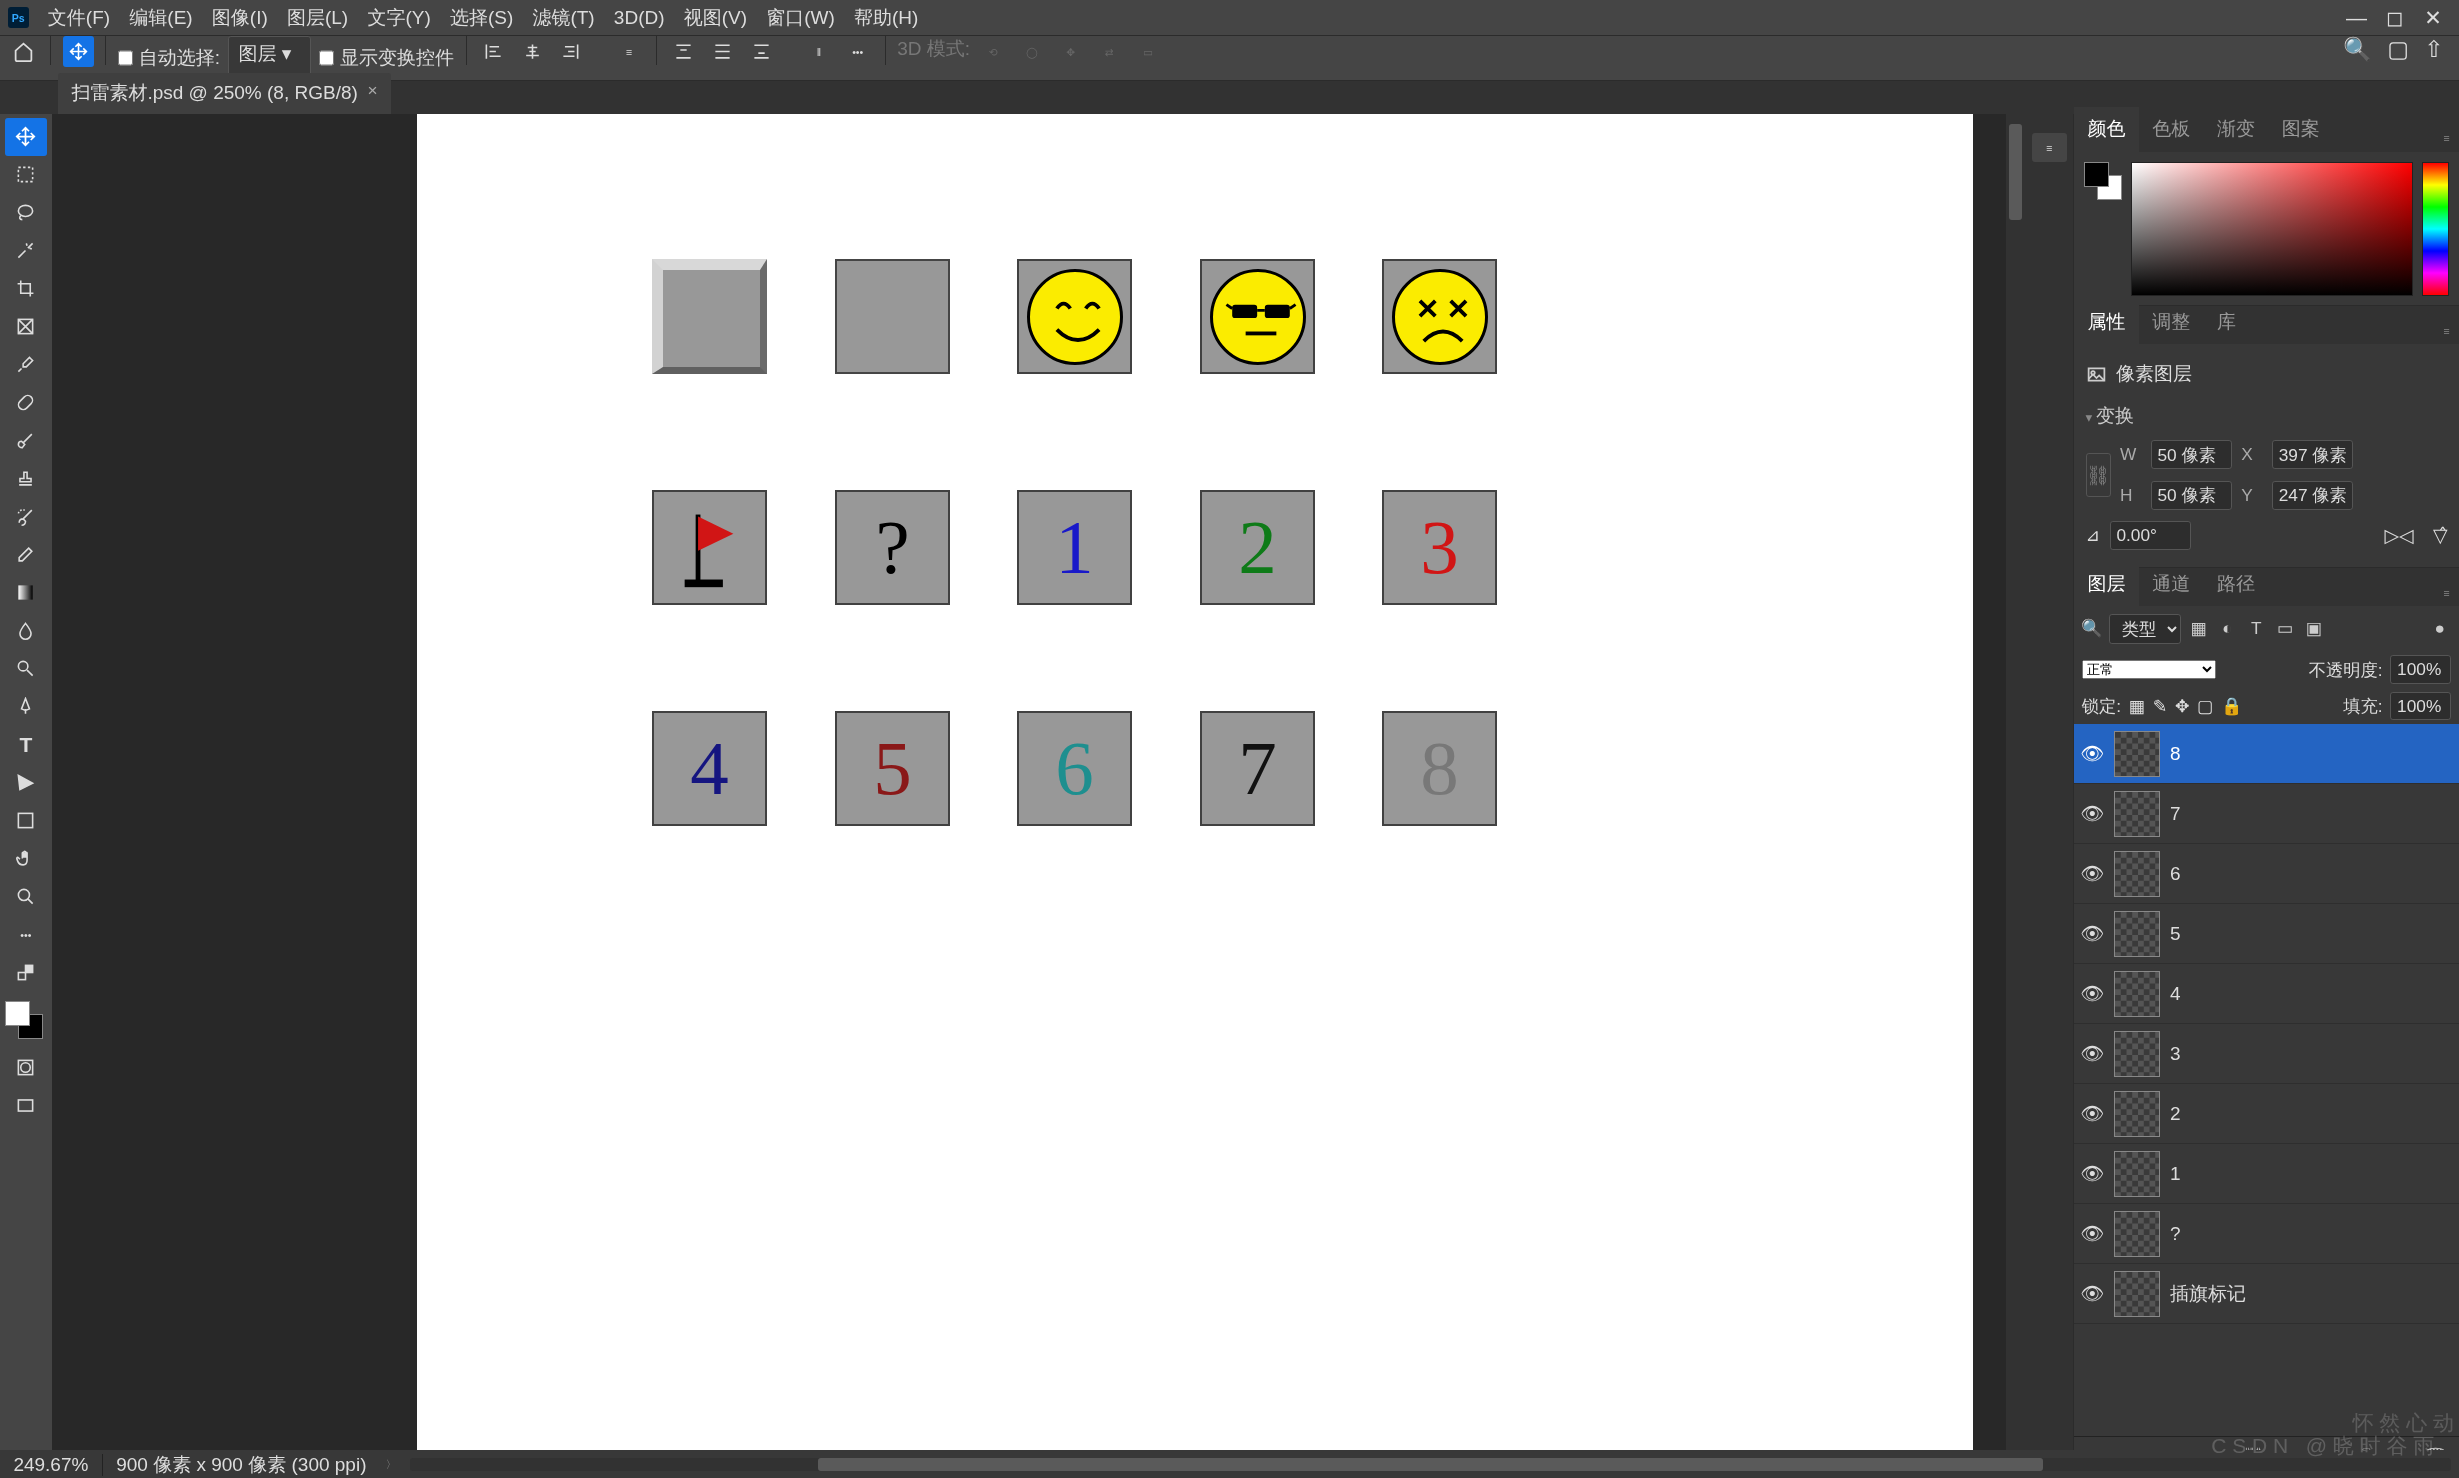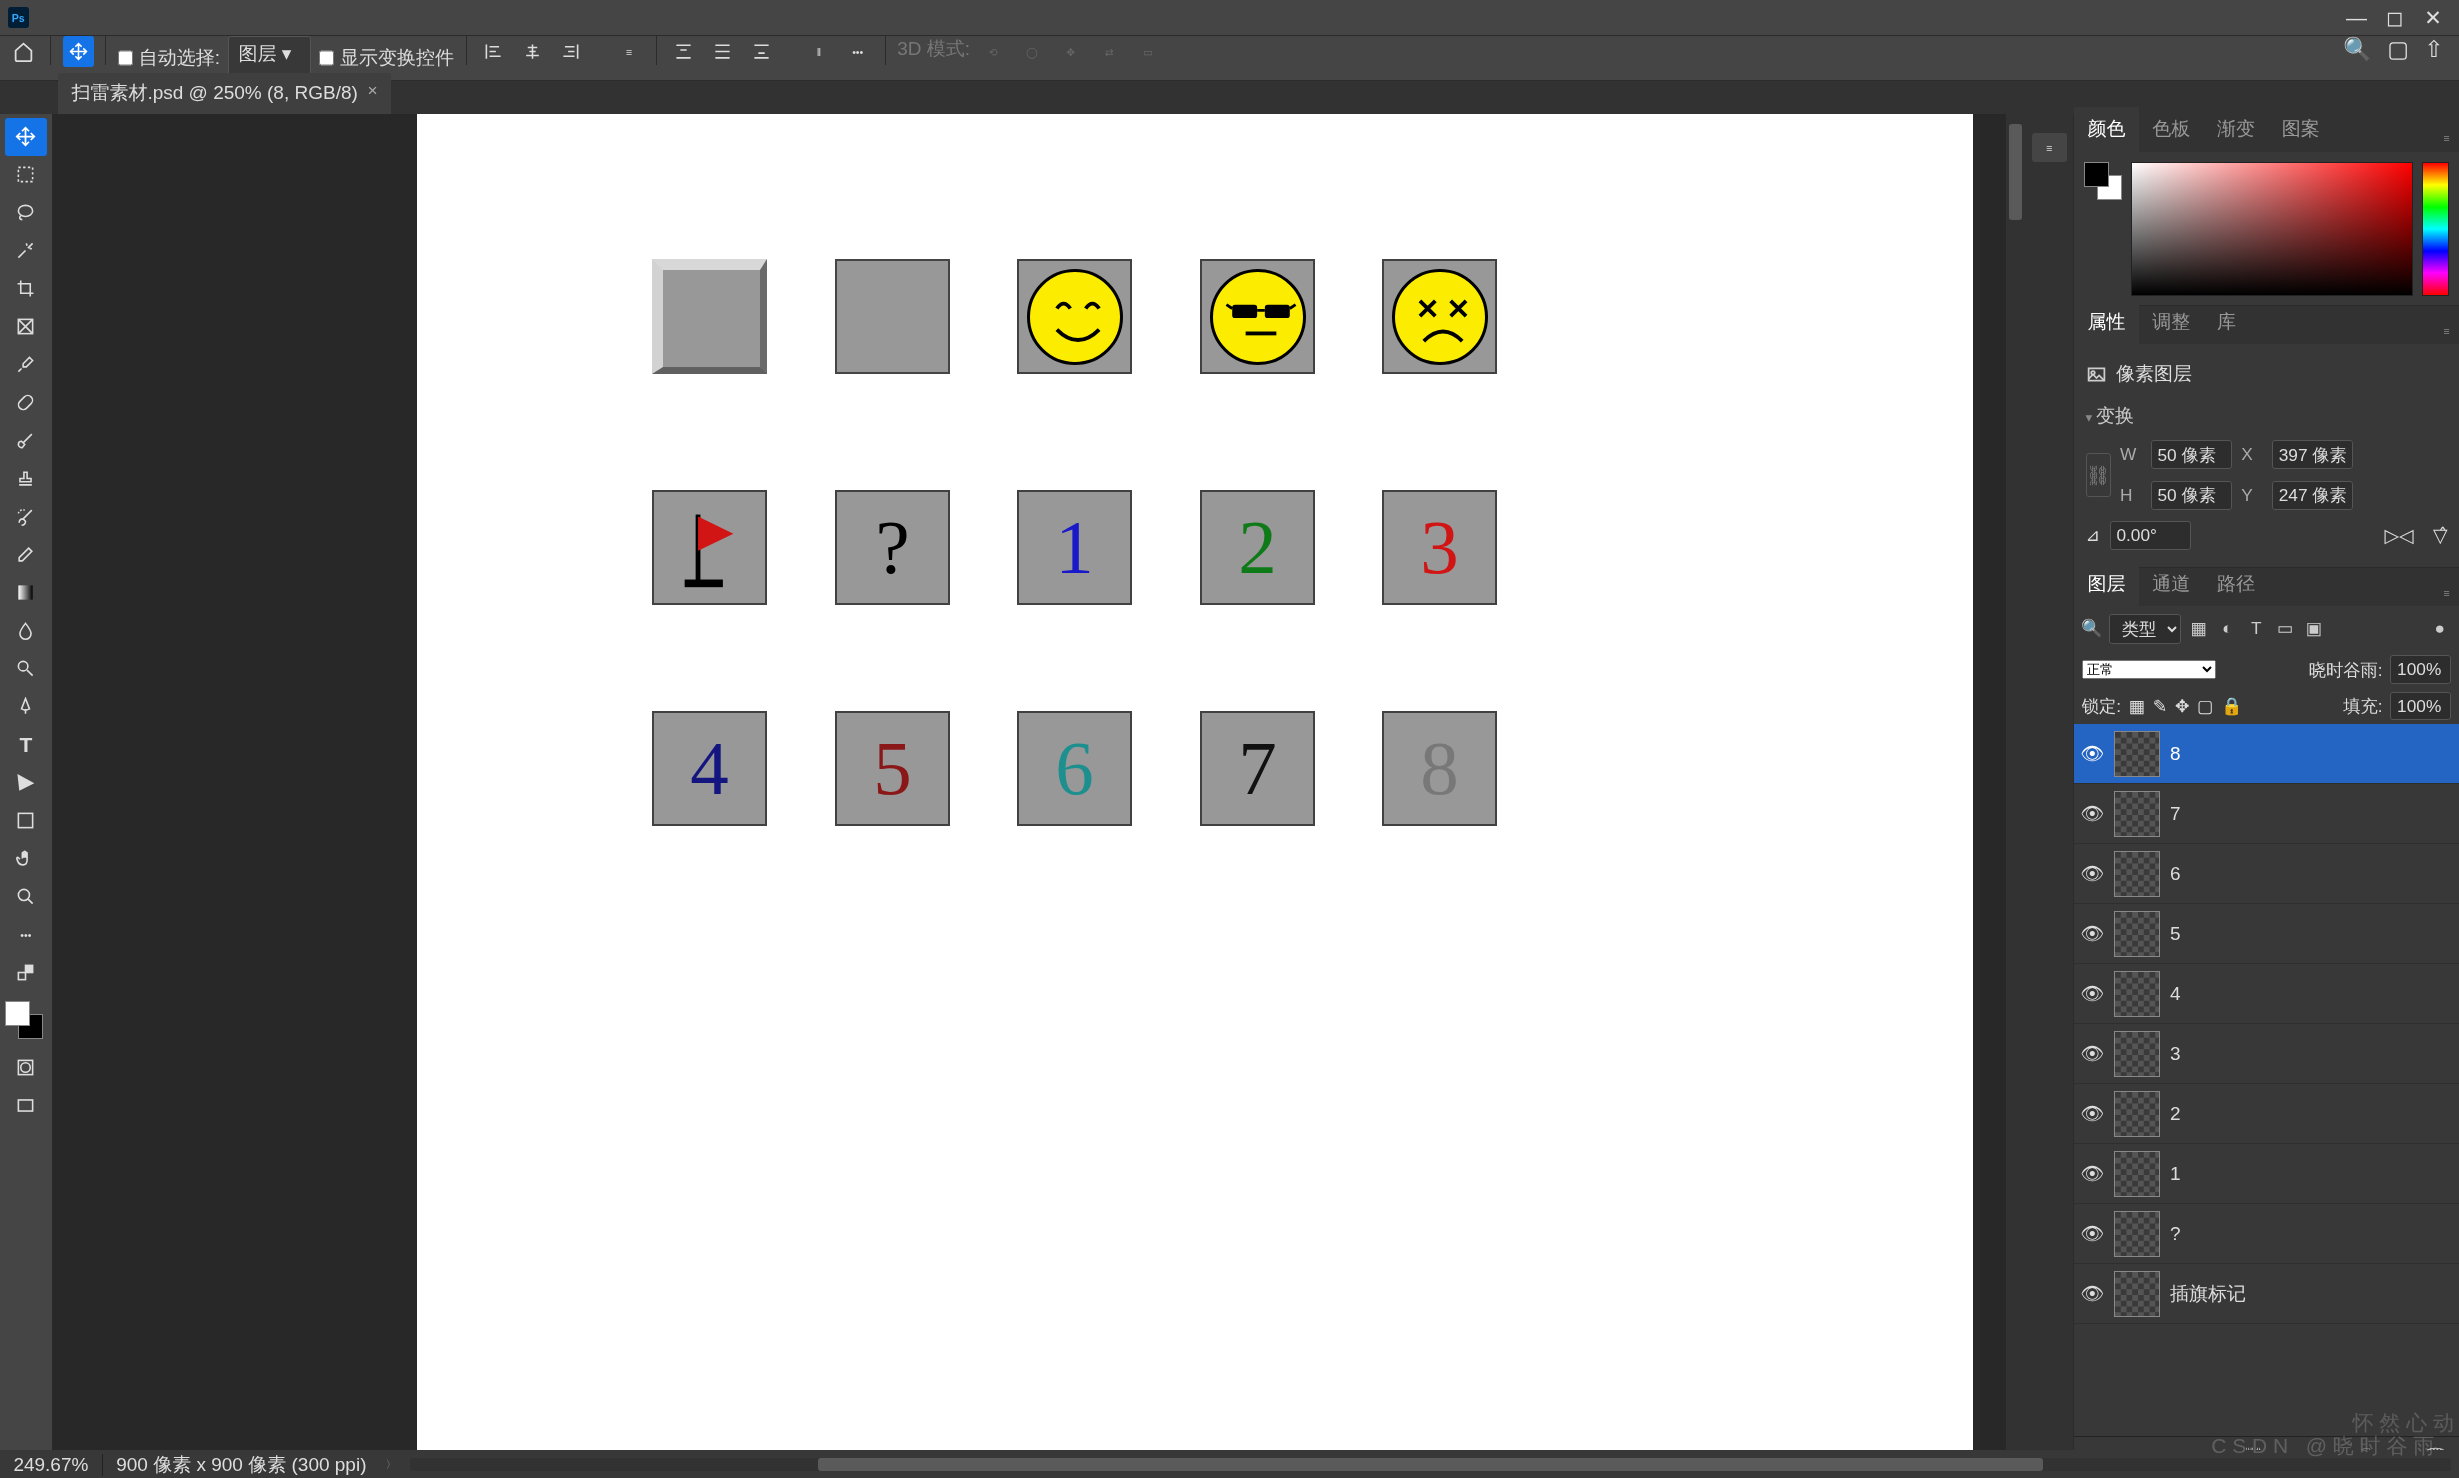--- a/index.html
+++ b/index.html
@@ -108,20 +108,33 @@
 
 svg { display: block; }
 </style>
 </head>
 <body style="transform: scale(1);">
 
 <div class="app">
 
   <div class="menubar">
     <div class="ps-logo">Ps</div>
+    <div id="menu-items" style="display: flex;">
+        <div class="menu-item">文件(F)</div>
+        <div class="menu-item">编辑(E)</div>
+        <div class="menu-item">图像(I)</div>
+        <div class="menu-item">图层(L)</div>
+        <div class="menu-item">文字(Y)</div>
+        <div class="menu-item">选择(S)</div>
+        <div class="menu-item">滤镜(T)</div>
+        <div class="menu-item">3D(D)</div>
+        <div class="menu-item">视图(V)</div>
+        <div class="menu-item">窗口(W)</div>
+        <div class="menu-item">帮助(H)</div>
+      </div>
     <div class="window-controls">
       <span>—</span>
       <span>◻</span>
       <span>✕</span>
     </div>
   </div>
 
   <div class="optionsbar">
     <div class="opt-btn">
       <svg width="21" height="21" viewBox="0 0 24 24" fill="none" stroke="#ddd" stroke-width="2">
@@ -520,21 +533,21 @@
             <span class="ic">◐</span>
             <span class="ic">T</span>
             <span class="ic">▭</span>
             <span class="ic">▣</span>
             <span style="flex:1"></span>
             <span class="ic">●</span>
           </div>
           <div class="layers-row2">
             <select class="sel" style="width:134px"><option>正常</option></select>
             <span style="flex:1"></span>
-            <span>晓时谷雨:</span>
+            <span>不透明度:</span>
             <input class="prop-input" style="width: 61px;" value="100%">
           </div>
           <div class="layers-row2">
             <span>锁定:</span>
             <span class="ic">▦</span>
             <span class="ic">✎</span>
             <span class="ic">✥</span>
             <span class="ic">▢</span>
             <span class="ic">🔒</span>
             <span style="flex:1"></span>

